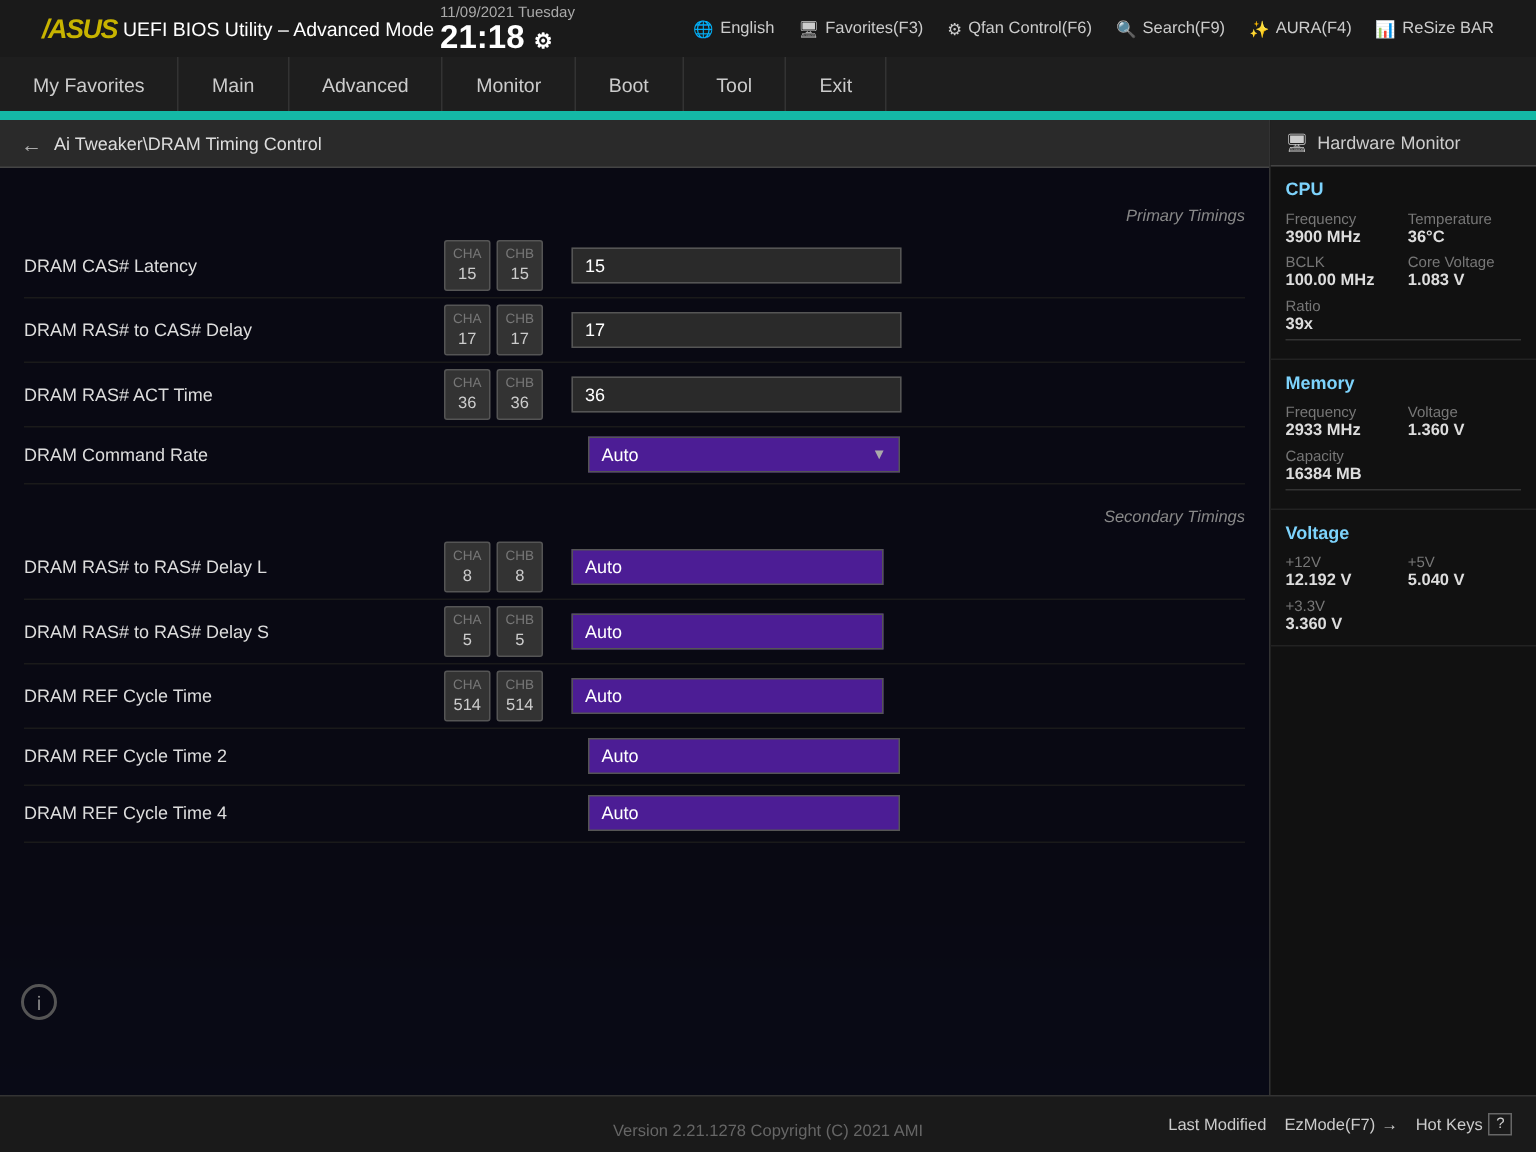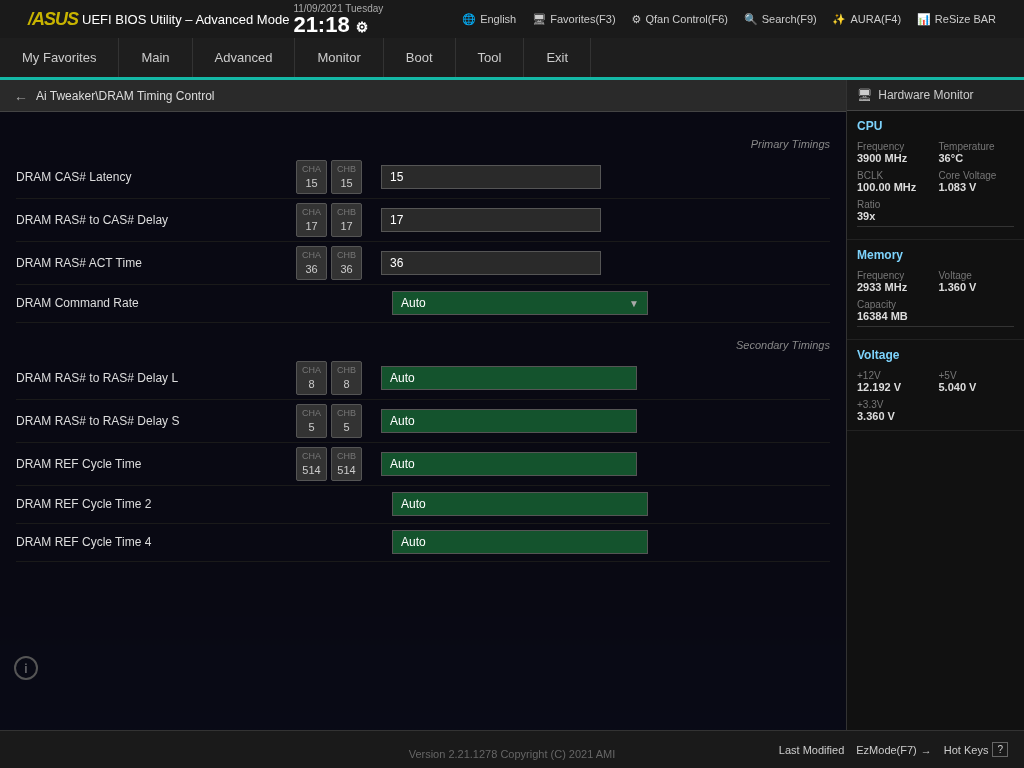--- a/index.html
+++ b/index.html
@@ -81,21 +81,21 @@
       font-weight: bold;
       line-height: 1;
     }
 
     
     .navbar {
       background: #1e1e1e;
       height: 42px;
       display: flex;
       align-items: stretch;
-      border-bottom: 3px solid #14b8a6;
+      border-bottom: 6px solid #14b8a6;
       position: relative;
       z-index: 10;
     }
 
     .nav-item {
       color: #ccc;
       font-size: 13px;
       padding: 0 22px;
       display: flex;
       align-items: center;
@@ -205,26 +205,26 @@
     .setting-input {
       background: #2a2a2a;
       border: 1px solid #555;
       color: #fff;
       font-size: 12px;
       padding: 4px 8px;
       width: 220px;
     }
 
     .setting-input-auto {
-      background: #14532d;
+      background: #4c1d95;
       border: 1px solid #555;
       color: #fff;
       font-size: 12px;
       padding: 4px 8px;
-      width: 256px;
+      width: 208px;
       display: flex;
       align-items: center;
       justify-content: space-between;
     }
 
     .dropdown-arrow {
       color: #aaa;
       font-size: 10px;
     }
 

